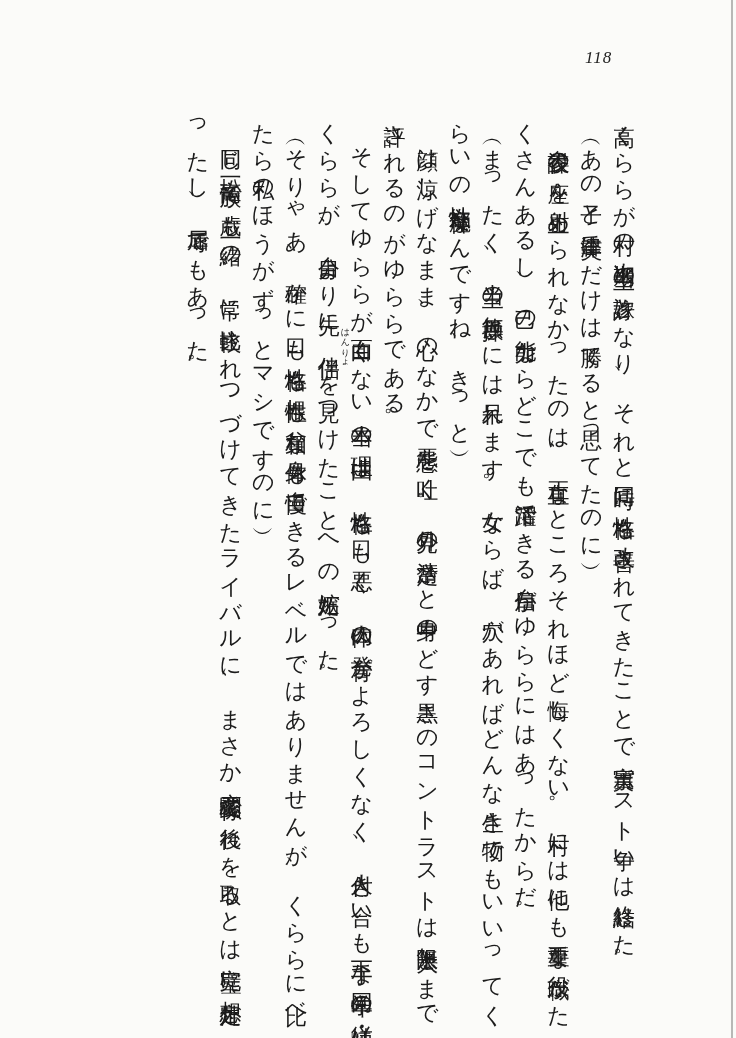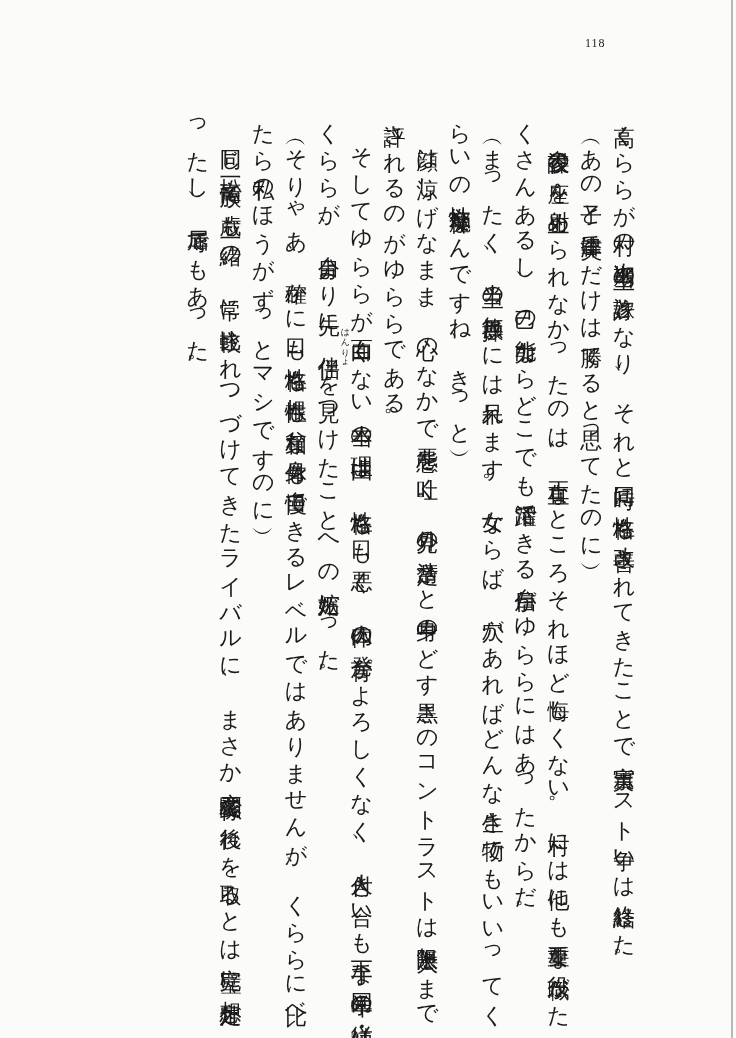--- a/index.html
+++ b/index.html
@@ -6,23 +6,24 @@
   body {
     width: 736px;
     height: 1038px;
     position: relative;
     overflow: hidden;
     background: #fbfbf9;
     font-family: "Liberation Serif", "DejaVu Serif", serif;
   }
   .page-number {
     position: absolute;
-    top: 36px;
+    top: 48px;
     left: 585px;
-    font-size: 12px;
+    font-size: 17px;
+    font-style: italic;
     letter-spacing: 1px;
     color: #222;
   }
   .text-block {
     position: absolute;
     top: 108px;
     right: 96px;
     height: 908px;
     writing-mode: vertical-rl;
     text-orientation: mixed;

